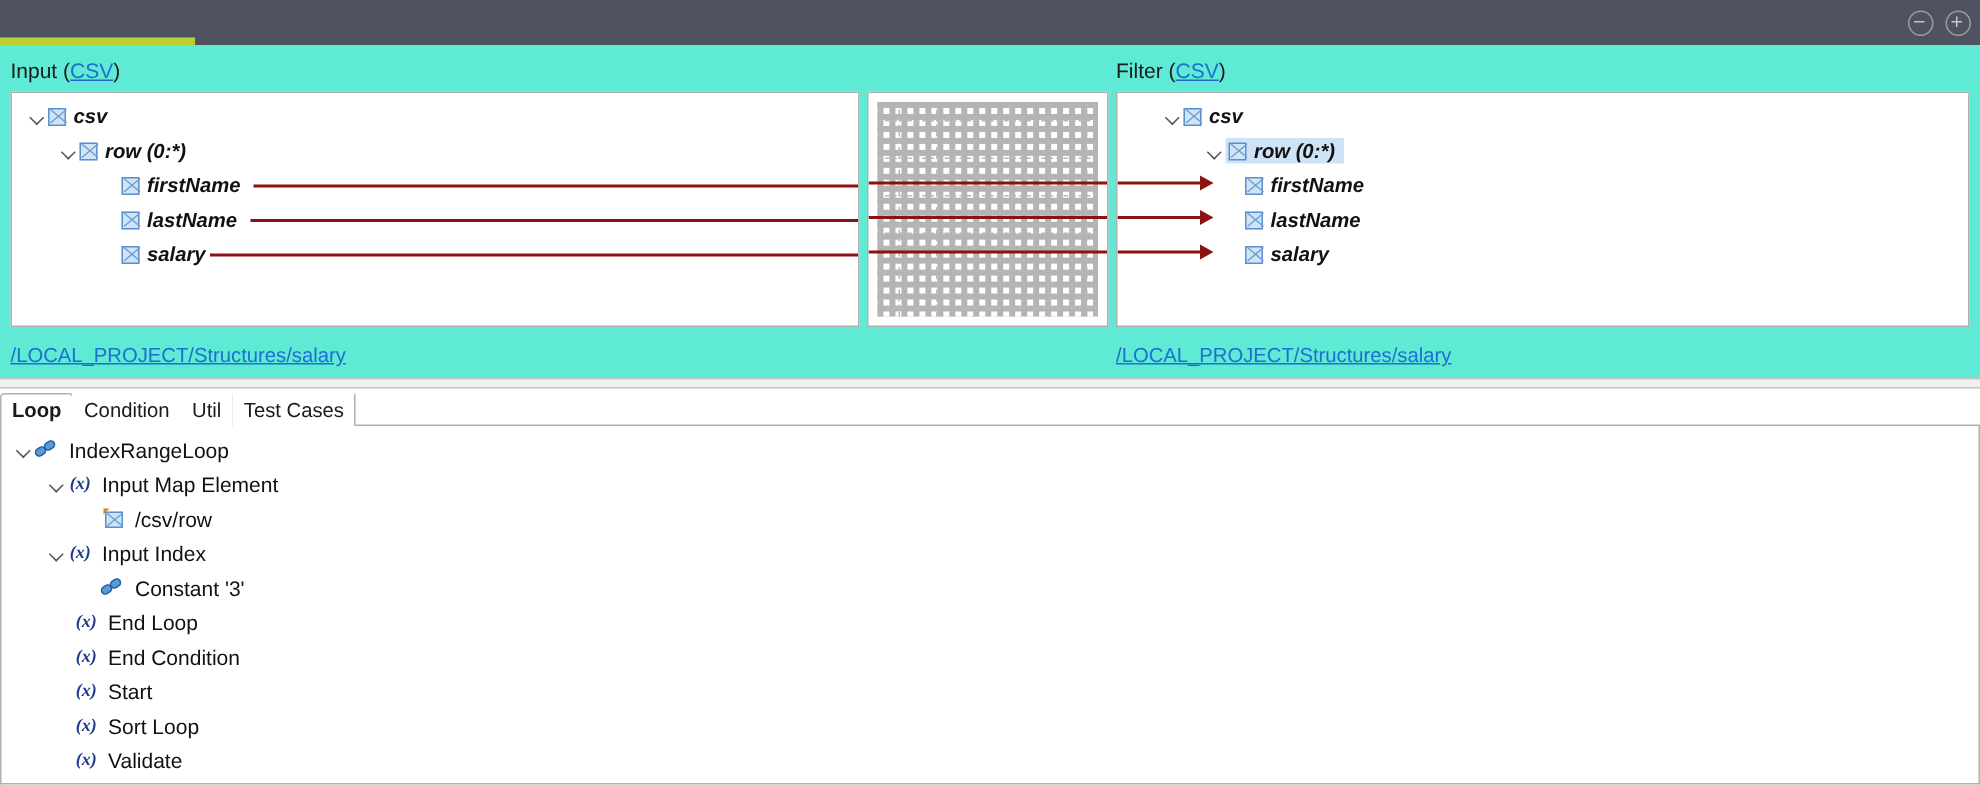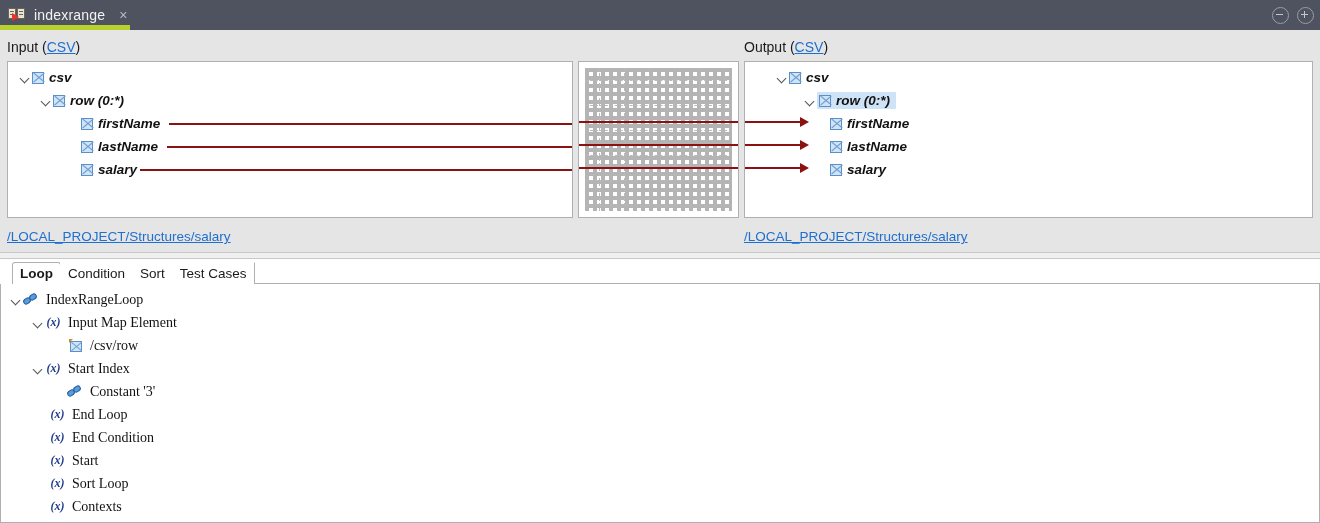--- a/index.html
+++ b/index.html
@@ -108,21 +108,21 @@
     position: absolute;
     left: 6px; top: 3px;
     width: 1px; height: 7px;
     background: #c3c6cd;
   }
 
   
   .map-area {
     position: relative;
     height: 225px;
-    background: #e5e5e5;
+    background: #5eead4;
     text-align: center;
   }
   .panel-title {
     position: absolute;
     font-size: 14px;
     color: #1a1a1a;
     white-space: nowrap;
   }
   .lnk {
     color: #1f6fd0;
@@ -255,21 +255,21 @@
     left: 0; right: 0;
     top: 262px; bottom: 0;
     background: #ffffff;
   }
   .tabstrip {
     position: relative;
     height: 22px;
     display: flex;
     align-items: flex-end;
     border-bottom: 3px solid #4c1d95;
-    padding-left: 12px;
+    padding-left: 0;
   }
   .btab {
     height: 21px;
     padding: 0 7px;
     display: flex; align-items: center;
     font-size: 13.5px;
     color: #1a1a1a;
     border-left: 1px solid #b0b0b0;
     border-right: 1px solid #b0b0b0;
     border-top: 1px solid #b0b0b0;
@@ -307,21 +307,21 @@
   }
   .lrow {
     position: absolute;
     height: 23px;
     display: flex;
     align-items: center;
     white-space: nowrap;
     font-size: 14px;
     color: #111;
   }
-  .lrow .lbl { margin-left: 6px; font-family: Liberation Serif, serif; }
+  .lrow .lbl { margin-left: 6px; }
 
   
   .xvar {
     width: 17px; height: 15px;
     flex: 0 0 auto;
     position: relative;
     font-family: "Liberation Serif", serif;
     font-style: italic;
     font-size: 12px;
     color: #1f3b8c;
@@ -375,43 +375,34 @@
     width: 0; height: 0;
     border-left: 4px solid #d08a28;
     border-bottom: 4px solid transparent;
     z-index: 2;
   }
 </style>
 </head>
 <body>
 
 <div class="titlebar">
-  <div class="tab">
-    <span class="tab-icon">
-      <span class="doc left"></span>
-      <span class="doc right"></span>
-      <span class="arrow"></span>
-    </span>
-    <span class="tab-label">indexrange</span>
-    <span class="tab-close">×</span>
-  </div>
   <div class="tab-underline"></div>
   <div class="win-controls">
     <span class="win-btn"></span>
     <span class="win-btn plus"></span>
   </div>
 </div>
 
 <div class="map-area">
 
   <div class="panel-title" style="left:7px; top:9px;">
     <span>Input (</span><span class="lnk">CSV</span><span>)</span>
   </div>
   <div class="panel-title" style="left:744px; top:9px;">
-    <span>Output (</span><span class="lnk">CSV</span><span>)</span>
+    <span>Filter (</span><span class="lnk">CSV</span><span>)</span>
   </div>
 
   <div class="tree-box" id="input-box">
     <div class="row" style="left:10px; top:6px;">
       <span class="twisty"></span>
       <span class="cbox"></span>
       <span class="node-label">csv</span>
     </div>
     <div class="row" style="left:31px; top:29px;">
       <span class="twisty"></span>
@@ -493,21 +484,21 @@
   <div class="path-link" style="left:7px; top:199px;">/LOCAL_PROJECT/Structures/salary</div>
   <div class="path-link" style="left:744px; top:199px;">/LOCAL_PROJECT/Structures/salary</div>
 </div>
 
 <div class="hsplit" style="top:252px;"></div>
 
 <div class="bottom">
   <div class="tabstrip">
     <div class="btab active">Loop</div>
     <div class="btab inactive">Condition</div>
-    <div class="btab inactive">Sort</div>
+    <div class="btab inactive">Util</div>
     <div class="btab inactive">Test Cases</div>
     <div class="tabstrip-filler"></div>
   </div>
 
   <div class="lower-tree">
 
     <div class="lrow" style="left:8px; top:4px;">
       <span class="twisty"></span>
       <span class="chain">
           <span class="lnk1"></span>
@@ -526,21 +517,21 @@
       <span class="melem">
           <span class="sq"></span>
           <span class="tick"></span>
         </span>
       <span class="lbl">/csv/row</span>
     </div>
 
     <div class="lrow" style="left:30px; top:73px;">
       <span class="twisty"></span>
       <span class="xvar">(x)</span>
-      <span class="lbl">Start Index</span>
+      <span class="lbl">Input Index</span>
     </div>
 
     <div class="lrow" style="left:66px; top:96px;">
       <span class="chain">
           <span class="lnk1"></span>
           <span class="lnk2"></span>
         </span>
       <span class="lbl">Constant '3'</span>
     </div>
 
@@ -559,17 +550,17 @@
       <span class="lbl">Start</span>
     </div>
 
     <div class="lrow" style="left:48px; top:188px;">
       <span class="xvar">(x)</span>
       <span class="lbl">Sort Loop</span>
     </div>
 
     <div class="lrow" style="left:48px; top:211px;">
       <span class="xvar">(x)</span>
-      <span class="lbl">Contexts</span>
+      <span class="lbl">Validate</span>
     </div>
 
   </div>
 </div>
 
 </body></html>

